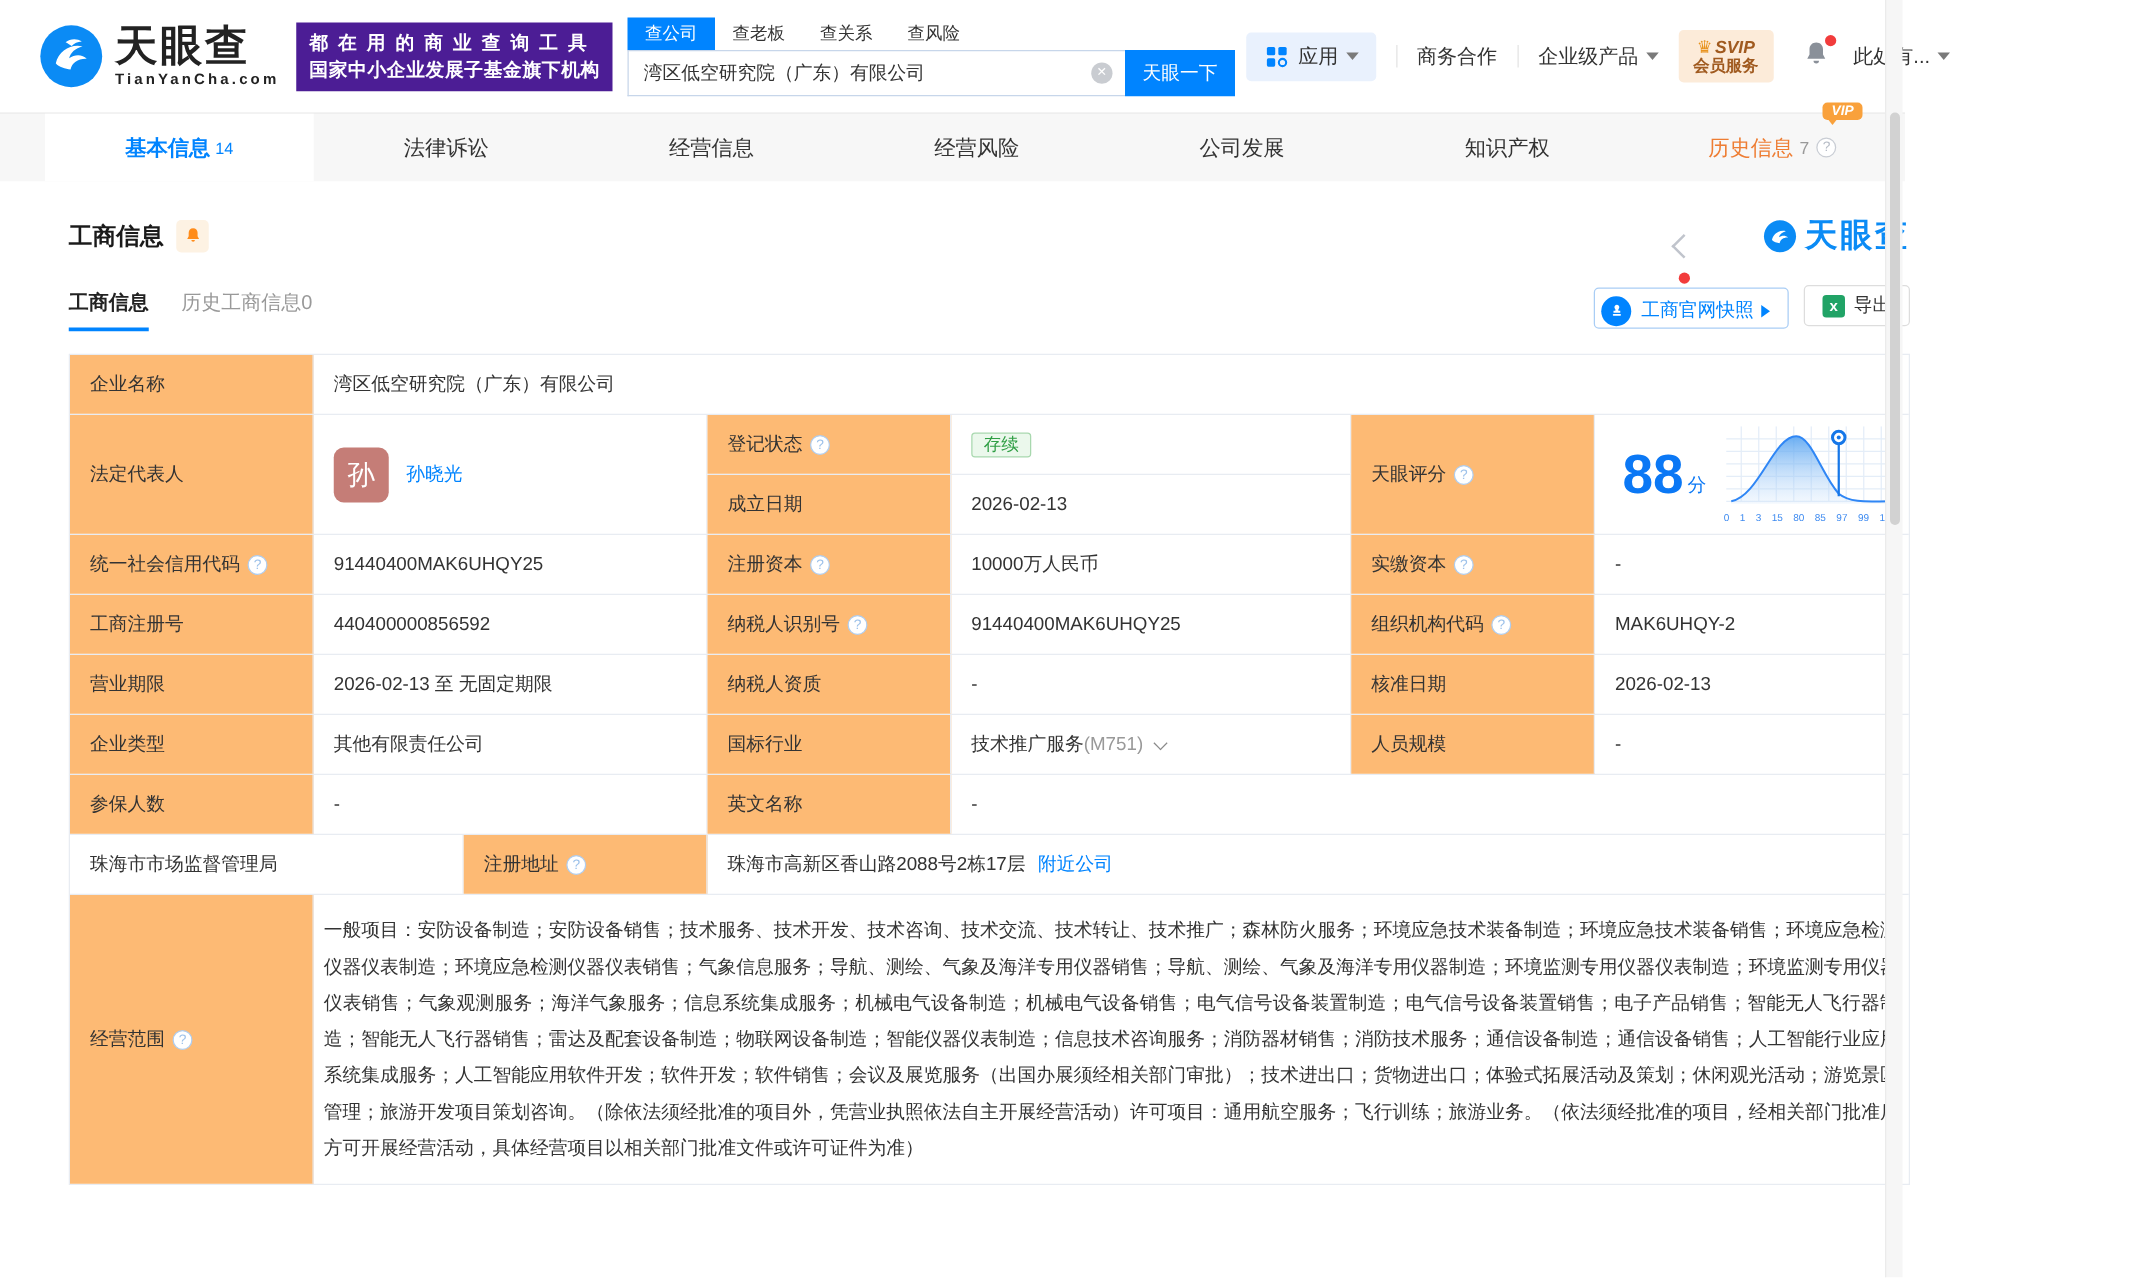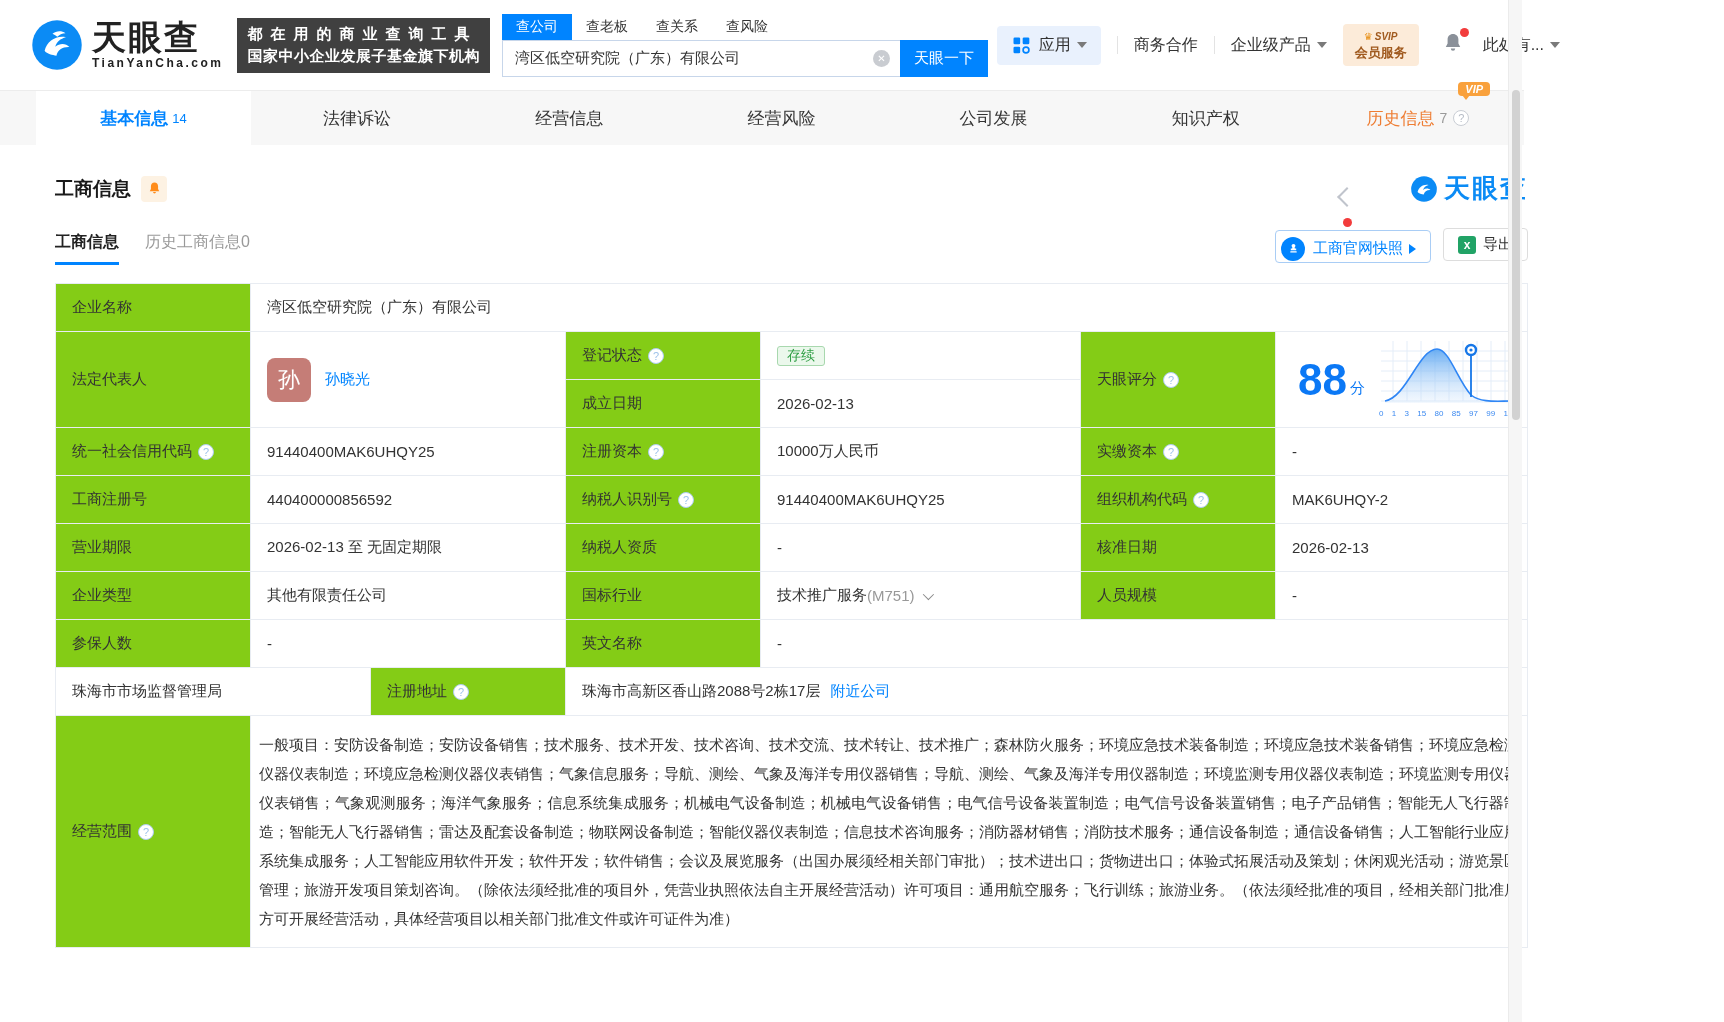--- a/index.html
+++ b/index.html
@@ -7,21 +7,21 @@
     font-family:"Liberation Sans","DejaVu Sans",sans-serif; color:#333; }
   .page { position:relative; width:1522px; height:1022px; background:#fff; }
 
   
   .header { display:flex; align-items:center; height:90px; padding-left:30px; width:1560px; }
   .logo { display:flex; align-items:center; cursor:pointer; }
   .logo-swirl { width:54px; height:54px; flex:0 0 auto; }
   .logo-text { margin-left:8px; }
   .brand-name { font-size:34px; font-weight:bold; color:#222; letter-spacing:2px; line-height:34px; }
   .brand-domain { font-size:12px; color:#222; letter-spacing:2.5px; font-weight:bold; margin-top:2px; }
-  .slogan { background:#404040; color:#fff; margin-left:14px; padding:7px 10px; }
+  .slogan { background:#4c1d95; color:#fff; margin-left:14px; padding:7px 10px; }
   .slogan-l1 { font-size:15px; font-weight:bold; letter-spacing:8px; white-space:nowrap; }
   .slogan-l2 { font-size:15px; font-weight:bold; letter-spacing:0.5px; white-space:nowrap; margin-top:3px; }
 
   .search-wrap { margin-left:12px; }
   .search-tabs { display:flex; align-items:flex-end; height:26px; }
   .search-tab { font-size:14px; padding:4px 14px; color:#333; cursor:pointer; }
   .search-tab.active { background:#0084ff; color:#fff; }
   .search-box { display:flex; height:37px; }
   .search-input-wrap { position:relative; width:398px; }
   .search-input { width:100%; height:37px; border:1px solid #c7d6ea; border-right:none; outline:none;
@@ -32,21 +32,21 @@
      cursor:pointer; font-family:inherit; }
 
   .header-right { margin-left:auto; display:flex; align-items:center; gap:0; }
   .apps-btn { display:flex; align-items:center; background:#e9f1fd; border-radius:4px; padding:9px 14px; cursor:pointer; }
   .apps-btn .t { font-size:16px; color:#333; margin-left:8px; }
   .hdivider { width:1px; height:18px; background:#e3e3e3; margin:0 16px; }
   .hlink { font-size:16px; color:#333; cursor:pointer; display:flex; align-items:center; white-space:nowrap; }
   .caret { display:inline-block; width:0; height:0; border-left:5px solid transparent; border-right:5px solid transparent;
      border-top:6px solid #7a7a7a; margin-left:6px; }
   .svip { background:#fcebd9; border-radius:4px; padding:5px 12px; text-align:center; cursor:pointer; margin:0 16px; }
-  .svip .l1 { color:#a05a1f; font-weight:bold; font-size:10px; font-style:italic; line-height:16px; }
+  .svip .l1 { color:#a05a1f; font-weight:bold; font-size:14px; font-style:italic; line-height:16px; }
   .svip .l2 { color:#a05a1f; font-weight:bold; font-size:13px; line-height:16px; }
   .crown { color:#e8931f; font-style:normal; margin-right:2px; }
   .bell-wrap { position:relative; margin:0 18px 0 6px; cursor:pointer; }
   .bell-dot { position:absolute; top:-3px; right:-4px; width:9px; height:9px; background:#f23c3c; border-radius:50%; }
 
   
   .nav { background:#f7f7f7; border-top:1px solid #ececec; height:55px; display:flex; padding-left:36px; width:1524px; }
   .nav-tab { flex:1; display:flex; align-items:center; justify-content:center; font-size:17px; color:#333;
      cursor:pointer; position:relative; white-space:nowrap; }
   .nav-tab.active { background:#fff; color:#0084ff; font-weight:bold; flex:0 0 215px; }
@@ -86,21 +86,21 @@
      height:33px; padding:0 14px; font-size:15px; color:#333; cursor:pointer; background:#fff; margin-bottom:8px;}
   .xls { width:18px; height:18px; background:#21a366; border-radius:3px; color:#fff; font-size:12px; font-weight:bold;
      display:flex; align-items:center; justify-content:center; margin-right:7px; }
 
   
   .biz-table { width:1473px; border:1px solid #e8ecf2; margin-top:14px; font-size:15px; }
   .trow { display:flex; border-bottom:1px solid #e8ecf2; }
   .trow:last-child { border-bottom:none; }
   .tcell { border-right:1px solid #e8ecf2; display:flex; align-items:center; padding:0 16px; min-height:47px; }
   .tcell.last { border-right:none; }
-  .lab { background:#84cc16; color:#333; }
+  .lab { background:#fdba74; color:#333; }
   .w-l { width:195px; flex:0 0 195px; }
   .w-v1 { width:315px; flex:0 0 315px; }
   .w-v2 { width:320px; flex:0 0 320px; }
   .grow { flex:1 1 auto; }
   .h94 { min-height:94px; }
   .mid-stack { width:515px; flex:0 0 515px; display:flex; flex-direction:column; }
   .mid-row { display:flex; flex:1; border-bottom:1px solid #e8ecf2; }
   .mid-row:last-child { border-bottom:none; }
   .mid-row .tcell { flex:1; }
   .mid-row .tcell.lab { flex:0 0 195px; }

